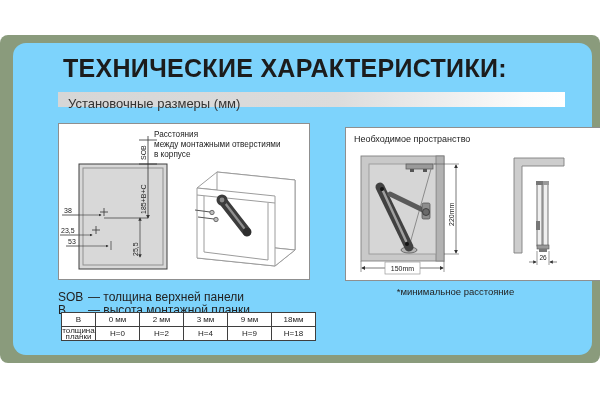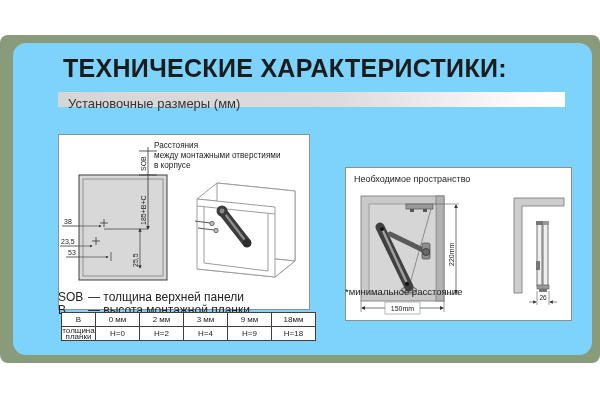--- a/index.html
+++ b/index.html
@@ -22,28 +22,28 @@
     white-space:nowrap;
   }
   .section-bar{
     position:absolute;left:45px;top:49px;width:507px;height:15px;
     background:linear-gradient(90deg,#d6d6d6 0%,#dcdcdc 55%,#fbfbfb 92%,#ffffff 100%);
     font-size:13px;color:#333;line-height:23px;padding-left:10px;box-sizing:border-box;
   }
   .diag-box{
     position:absolute;border:1px solid #8f8f8f;background:#fff;box-sizing:border-box;
   }
-  .box-left{left:45px;top:91px;width:252px;height:176px;}
-  .box-right{left:332px;top:84px;width:227px;height:154px;margin-top:40px;}
+  .box-left{left:45px;top:80px;width:252px;height:157px;}
+  .box-right{left:332px;top:84px;width:256px;height:154px;}
   .legend{
     position:absolute;left:45px;top:239px;font-size:12px;color:#222;line-height:12.5px;margin-top:9px;
   }
   .legend .term{display:inline-block;width:30px;}
   .footnote{
-    position:absolute;left:332px;top:243px;width:221px;
+    position:absolute;left:332px;top:243px;width:221px;text-align:center;
     font-size:9.5px;color:#222;
   }
   table.spec-table{
     position:absolute;left:48px;top:269px;border-collapse:collapse;background:#fff;
   }
   table.spec-table td{
     border:1px solid #3f3f3f;text-align:center;vertical-align:middle;
     font-size:8px;color:#222;padding:0;height:13px;
   }
   td.c0{width:33px;}

